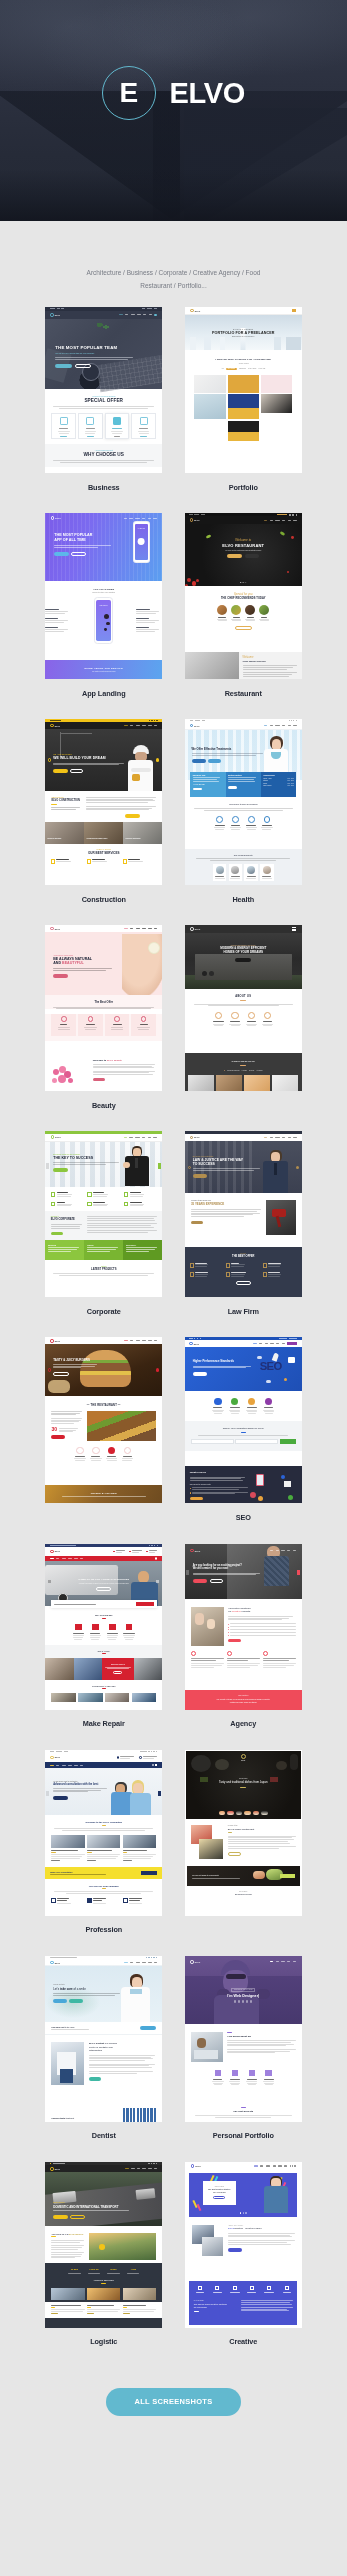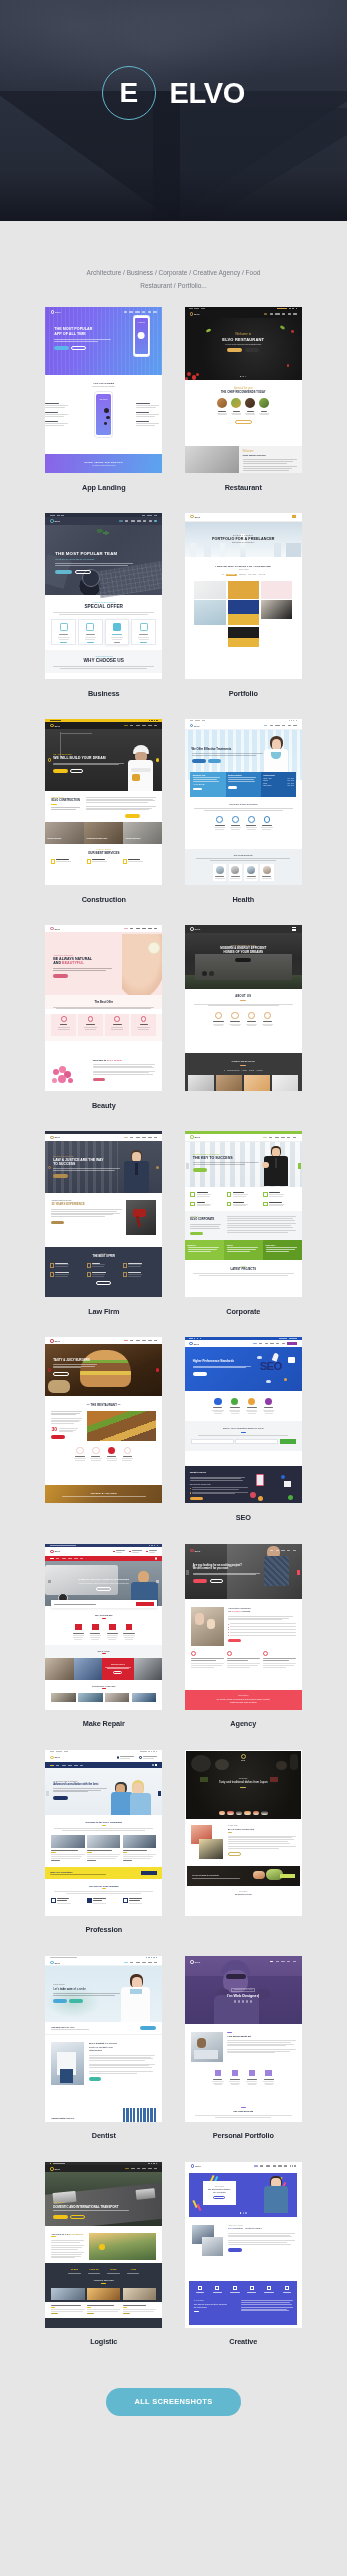--- a/index.html
+++ b/index.html
@@ -296,20 +296,173 @@
     <span>Architecture / Business / Corporate / Creative Agency / Food</span><br>
     <span>Restaurant / Portfolio...</span>
   </div>
 
   <div class="grid">
 
     <div class="row">
 
       <div class="cell">
         <a class="thumb">
+          <div class="mini" style="color:#333">
+            <div class="biz-top" style="display:flex;align-items:center;justify-content:space-between;padding:0 5px;color:#aab">
+              <div style="display:flex;gap:1.7px">
+                  <i style="width:5px;height:0.9px;background:#8a90a0;display:block"></i>
+                  <i style="width:2.8px;height:0.9px;background:#8a90a0;display:block"></i>
+                  <i style="width:2.8px;height:0.9px;background:#8a90a0;display:block"></i>
+                </div>
+              <div style="display:flex;gap:1.7px">
+                  <i style="width:3.4px;height:0.9px;background:#8a90a0;display:block"></i>
+                  <i style="width:5px;height:0.9px;background:#8a90a0;display:block"></i>
+                  <i style="width:3.4px;height:0.9px;background:#8a90a0;display:block"></i>
+                </div>
+            </div>
+            <div class="biz-nav" style="display:flex;align-items:center;justify-content:space-between;padding:0 5px;color:#fff">
+              <div class="brand">
+                  <span class="bc" style="border-color:#62b9cf"></span>
+                  <span class="bt">ELVO</span>
+                </div>
+              <div class="menu" style="align-items:center">
+                  <i class="sm" style="background:#62b9cf"></i>
+                  <i class="sm"></i>
+                  <i></i>
+                  <i class="sm"></i>
+                  <i class="sm"></i>
+                  <i class="sm"></i>
+                  <span style="width:2.8px;height:2.8px;border-radius:50%;background:#62b9cf;display:block"></span>
+                </div>
+            </div>
+            <div class="biz-hero">
+              <div class="biz-note"></div>
+              <div class="biz-kbd"></div>
+              <div class="biz-cup"></div>
+              <div class="biz-leaf" style="background:radial-gradient(ellipse 5px 2.8px at 2.3px 2.8px,#3d6b42 0 70%,transparent 71%),radial-gradient(ellipse 4.5px 2.3px at 9px 5px,#44764a 0 70%,transparent 71%)"></div>
+              <div style="position:absolute;left:10px;top:26px;right:22.5px;color:#fff">
+                <div class="h2title" style="font-size:4.3px;letter-spacing:0.2px">THE MOST POPULAR TEAM</div>
+                <div style="font-size:1.9px;color:#7ecfe2;margin-top:1.7px">We will do every special task for your company</div>
+                <div style="margin-top:3.4px">
+                    <div class="ln" style="width:92%;background:#cfd4dd;opacity:.55"></div>
+                    <div class="ln" style="width:86%;margin-top:1.1px;background:#cfd4dd;opacity:.55"></div>
+                  </div>
+                <div style="margin-top:4px;display:flex;gap:2.8px">
+                  <span class="btnm" style="width:17px;background:#62b9cf"></span>
+                  <span class="btnm" style="width:16px;border:0.5px solid #fff"></span>
+                </div>
+              </div>
+            </div>
+            <div class="biz-white" style="padding-top:6.8px">
+              <div class="cenwrap">
+                <div style="font-size:1.6px;color:#62b9cf">Welcome to The ELVO Business</div>
+                <div style="font-size:4.7px;font-weight:bold;color:#22283a;margin-top:1.1px;letter-spacing:0.1px">SPECIAL OFFER</div>
+                <div style="margin-top:2.8px">
+                    <div class="ln" style="width:100%;opacity:.18"></div>
+                    <div class="ln" style="width:88%;margin:1.1px auto 0;opacity:.18"></div>
+                  </div>
+              </div>
+              <div class="biz-cards" style="margin-top:4.5px">
+                <div class="biz-card">
+                    <div class="biz-ic"></div>
+                    <div class="ln" style="width:9px;margin-top:3.4px;opacity:.5"></div>
+                    <div class="ln" style="width:11.3px;margin-top:1.7px;opacity:.15"></div>
+                    <div class="ln" style="width:10px;margin-top:1.1px;opacity:.15"></div>
+                    <div class="ln" style="width:6.8px;margin-top:2.3px;background:#62b9cf;opacity:.9"></div>
+                  </div>
+                <div class="biz-card">
+                    <div class="biz-ic"></div>
+                    <div class="ln" style="width:9px;margin-top:3.4px;opacity:.5"></div>
+                    <div class="ln" style="width:11.3px;margin-top:1.7px;opacity:.15"></div>
+                    <div class="ln" style="width:10px;margin-top:1.1px;opacity:.15"></div>
+                    <div class="ln" style="width:6.8px;margin-top:2.3px;background:#62b9cf;opacity:.9"></div>
+                  </div>
+                <div class="biz-card on">
+                    <div class="biz-ic fill"></div>
+                    <div class="ln" style="width:10px;margin-top:3.4px;background:#62b9cf;opacity:.9"></div>
+                    <div class="ln" style="width:11.3px;margin-top:1.7px;opacity:.15"></div>
+                    <div class="ln" style="width:10px;margin-top:1.1px;opacity:.15"></div>
+                    <div class="ln" style="width:6.8px;margin-top:2.3px;opacity:.5"></div>
+                  </div>
+                <div class="biz-card">
+                    <div class="biz-ic"></div>
+                    <div class="ln" style="width:9px;margin-top:3.4px;opacity:.5"></div>
+                    <div class="ln" style="width:11.3px;margin-top:1.7px;opacity:.15"></div>
+                    <div class="ln" style="width:10px;margin-top:1.1px;opacity:.15"></div>
+                    <div class="ln" style="width:6.8px;margin-top:2.3px;background:#62b9cf;opacity:.9"></div>
+                  </div>
+              </div>
+            </div>
+            <div style="background:#f5f6f7;padding-top:6.2px;margin-top:5px;height:22.5px">
+              <div class="cenwrap">
+                <div style="font-size:1.6px;color:#62b9cf">Always Choose The Best</div>
+                <div style="font-size:4.7px;font-weight:bold;color:#22283a;margin-top:1.1px">WHY CHOOSE US</div>
+                <div style="margin-top:2.3px">
+                    <div class="ln" style="width:100%;opacity:.18"></div>
+                    <div class="ln" style="width:86%;margin:1.1px auto 0;opacity:.18"></div>
+                  </div>
+              </div>
+            </div>
+          </div>
+        </a>
+        <div class="caption">Business</div>
+      </div>
+
+      <div class="cell">
+        <a class="thumb">
+          <div class="mini" style="color:#333">
+            <div class="pf-nav" style="display:flex;align-items:center;justify-content:space-between;padding:0 5.6px">
+              <div class="brand" style="color:#c99a34">
+                  <span class="bc"></span>
+                  <span class="bt" style="color:#222">ELVO</span>
+                </div>
+              <div style="width:4.5px;height:3.4px;background:#e0a73c"></div>
+            </div>
+            <div class="pf-hero">
+              <div class="pf-tower"></div>
+              <div class="pf-city" style="background:
+                linear-gradient(to right, transparent 0 4%, #ecf2f6 4% 9%, transparent 9% 16%, #e6eef4 16% 22%, transparent 22% 30%, #eef4f8 30% 34%, transparent 34% 76%, #dde7ee 76% 82%, transparent 82% 86%, #cfdbe4 86% 99%, transparent 99%)"></div>
+              <div style="position:absolute;left:0;right:0;top:12.4px;text-align:center;color:#222">
+                <div style="font-size:1.7px;letter-spacing:0.3px;opacity:.7">SIMPLE &amp; MODERN</div>
+                <div style="font-size:3.7px;font-weight:bold;letter-spacing:0.1px;margin-top:1.1px">PORTFOLIO FOR A FREELANCER</div>
+                <div style="font-size:1.5px;margin-top:1.1px;opacity:.7">Basic portfolio for every designer!</div>
+              </div>
+            </div>
+            <div style="text-align:center;padding-top:8px">
+              <div style="font-size:2.4px;font-weight:bold;color:#22283a;letter-spacing:0.1px">I CREATE WITH PASSION FOR YOUR BRAND!</div>
+              <div style="font-size:1.4px;margin-top:1.1px;opacity:.55">- Gerard Williams</div>
+              <div style="margin-top:4px;display:flex;gap:2.3px;justify-content:center;align-items:center;font-size:1.4px">
+                <span style="opacity:.6">ALL</span>
+                <span style="background:#e0a73c;color:#fff;padding:0.8px 1.7px;border-radius:2.3px">BRANDING</span>
+                <span style="opacity:.6">PRINTING</span>
+                  <span style="opacity:.6">PACKAGING</span>
+                  <span style="opacity:.6">PACKAGE</span>
+              </div>
+            </div>
+            <div class="pf-grid" style="margin-top:4.5px">
+              <div class="pf-t" style="background:linear-gradient(135deg,#f2f2f2,#e2e4e6)"></div>
+              <div class="pf-t" style="background:#e0a73c"></div>
+              <div class="pf-t" style="background:#f7e4e7"></div>
+              <div class="pf-t" style="height:25px;background:linear-gradient(160deg,#cfe0e8,#aac4d2)"></div>
+              <div class="pf-t" style="height:25px;background:linear-gradient(180deg,#23418b 0 55%, #e8b53c 55%)"></div>
+              <div class="pf-t" style="height:19px;background:linear-gradient(135deg,#cfc6bb,#1d1d1d)"></div>
+              <div></div>
+              <div class="pf-t" style="height:20px;background:linear-gradient(180deg,#1d1d1d 0 55%, #e8b53c 55%)"></div>
+              <div></div>
+            </div>
+          </div>
+        </a>
+        <div class="caption">Portfolio</div>
+      </div>
+    </div>
+
+    <div class="row">
+
+      <div class="cell">
+        <a class="thumb">
           <div class="mini">
             <div class="app-hero">
               <div style="position:absolute;inset:0;opacity:.18;background:repeating-linear-gradient(90deg, rgba(255,255,255,.5) 0 0.6px, transparent 0.6px 4px)"></div>
               <div style="position:absolute;left:5.6px;top:3.4px;right:5.6px;display:flex;align-items:center;justify-content:space-between;color:#fff">
                 <div class="brand">
                     <span class="bc"></span>
                     <span class="bt">ELVO</span>
                   </div>
                 <div class="menu">
                     <i class="sm"></i>
@@ -503,173 +656,20 @@
           </div>
         </a>
         <div class="caption">Restaurant</div>
       </div>
     </div>
 
     <div class="row">
 
       <div class="cell">
         <a class="thumb">
-          <div class="mini" style="color:#333">
-            <div class="biz-top" style="display:flex;align-items:center;justify-content:space-between;padding:0 5px;color:#aab">
-              <div style="display:flex;gap:1.7px">
-                  <i style="width:5px;height:0.9px;background:#8a90a0;display:block"></i>
-                  <i style="width:2.8px;height:0.9px;background:#8a90a0;display:block"></i>
-                  <i style="width:2.8px;height:0.9px;background:#8a90a0;display:block"></i>
-                </div>
-              <div style="display:flex;gap:1.7px">
-                  <i style="width:3.4px;height:0.9px;background:#8a90a0;display:block"></i>
-                  <i style="width:5px;height:0.9px;background:#8a90a0;display:block"></i>
-                  <i style="width:3.4px;height:0.9px;background:#8a90a0;display:block"></i>
-                </div>
-            </div>
-            <div class="biz-nav" style="display:flex;align-items:center;justify-content:space-between;padding:0 5px;color:#fff">
-              <div class="brand">
-                  <span class="bc" style="border-color:#62b9cf"></span>
-                  <span class="bt">ELVO</span>
-                </div>
-              <div class="menu" style="align-items:center">
-                  <i class="sm" style="background:#62b9cf"></i>
-                  <i class="sm"></i>
-                  <i></i>
-                  <i class="sm"></i>
-                  <i class="sm"></i>
-                  <i class="sm"></i>
-                  <span style="width:2.8px;height:2.8px;border-radius:50%;background:#62b9cf;display:block"></span>
-                </div>
-            </div>
-            <div class="biz-hero">
-              <div class="biz-note"></div>
-              <div class="biz-kbd"></div>
-              <div class="biz-cup"></div>
-              <div class="biz-leaf" style="background:radial-gradient(ellipse 5px 2.8px at 2.3px 2.8px,#3d6b42 0 70%,transparent 71%),radial-gradient(ellipse 4.5px 2.3px at 9px 5px,#44764a 0 70%,transparent 71%)"></div>
-              <div style="position:absolute;left:10px;top:26px;right:22.5px;color:#fff">
-                <div class="h2title" style="font-size:4.3px;letter-spacing:0.2px">THE MOST POPULAR TEAM</div>
-                <div style="font-size:1.9px;color:#7ecfe2;margin-top:1.7px">We will do every special task for your company</div>
-                <div style="margin-top:3.4px">
-                    <div class="ln" style="width:92%;background:#cfd4dd;opacity:.55"></div>
-                    <div class="ln" style="width:86%;margin-top:1.1px;background:#cfd4dd;opacity:.55"></div>
-                  </div>
-                <div style="margin-top:4px;display:flex;gap:2.8px">
-                  <span class="btnm" style="width:17px;background:#62b9cf"></span>
-                  <span class="btnm" style="width:16px;border:0.5px solid #fff"></span>
-                </div>
-              </div>
-            </div>
-            <div class="biz-white" style="padding-top:6.8px">
-              <div class="cenwrap">
-                <div style="font-size:1.6px;color:#62b9cf">Welcome to The ELVO Business</div>
-                <div style="font-size:4.7px;font-weight:bold;color:#22283a;margin-top:1.1px;letter-spacing:0.1px">SPECIAL OFFER</div>
-                <div style="margin-top:2.8px">
-                    <div class="ln" style="width:100%;opacity:.18"></div>
-                    <div class="ln" style="width:88%;margin:1.1px auto 0;opacity:.18"></div>
-                  </div>
-              </div>
-              <div class="biz-cards" style="margin-top:4.5px">
-                <div class="biz-card">
-                    <div class="biz-ic"></div>
-                    <div class="ln" style="width:9px;margin-top:3.4px;opacity:.5"></div>
-                    <div class="ln" style="width:11.3px;margin-top:1.7px;opacity:.15"></div>
-                    <div class="ln" style="width:10px;margin-top:1.1px;opacity:.15"></div>
-                    <div class="ln" style="width:6.8px;margin-top:2.3px;background:#62b9cf;opacity:.9"></div>
-                  </div>
-                <div class="biz-card">
-                    <div class="biz-ic"></div>
-                    <div class="ln" style="width:9px;margin-top:3.4px;opacity:.5"></div>
-                    <div class="ln" style="width:11.3px;margin-top:1.7px;opacity:.15"></div>
-                    <div class="ln" style="width:10px;margin-top:1.1px;opacity:.15"></div>
-                    <div class="ln" style="width:6.8px;margin-top:2.3px;background:#62b9cf;opacity:.9"></div>
-                  </div>
-                <div class="biz-card on">
-                    <div class="biz-ic fill"></div>
-                    <div class="ln" style="width:10px;margin-top:3.4px;background:#62b9cf;opacity:.9"></div>
-                    <div class="ln" style="width:11.3px;margin-top:1.7px;opacity:.15"></div>
-                    <div class="ln" style="width:10px;margin-top:1.1px;opacity:.15"></div>
-                    <div class="ln" style="width:6.8px;margin-top:2.3px;opacity:.5"></div>
-                  </div>
-                <div class="biz-card">
-                    <div class="biz-ic"></div>
-                    <div class="ln" style="width:9px;margin-top:3.4px;opacity:.5"></div>
-                    <div class="ln" style="width:11.3px;margin-top:1.7px;opacity:.15"></div>
-                    <div class="ln" style="width:10px;margin-top:1.1px;opacity:.15"></div>
-                    <div class="ln" style="width:6.8px;margin-top:2.3px;background:#62b9cf;opacity:.9"></div>
-                  </div>
-              </div>
-            </div>
-            <div style="background:#f5f6f7;padding-top:6.2px;margin-top:5px;height:22.5px">
-              <div class="cenwrap">
-                <div style="font-size:1.6px;color:#62b9cf">Always Choose The Best</div>
-                <div style="font-size:4.7px;font-weight:bold;color:#22283a;margin-top:1.1px">WHY CHOOSE US</div>
-                <div style="margin-top:2.3px">
-                    <div class="ln" style="width:100%;opacity:.18"></div>
-                    <div class="ln" style="width:86%;margin:1.1px auto 0;opacity:.18"></div>
-                  </div>
-              </div>
-            </div>
-          </div>
-        </a>
-        <div class="caption">Business</div>
-      </div>
-
-      <div class="cell">
-        <a class="thumb">
-          <div class="mini" style="color:#333">
-            <div class="pf-nav" style="display:flex;align-items:center;justify-content:space-between;padding:0 5.6px">
-              <div class="brand" style="color:#c99a34">
-                  <span class="bc"></span>
-                  <span class="bt" style="color:#222">ELVO</span>
-                </div>
-              <div style="width:4.5px;height:3.4px;background:#e0a73c"></div>
-            </div>
-            <div class="pf-hero">
-              <div class="pf-tower"></div>
-              <div class="pf-city" style="background:
-                linear-gradient(to right, transparent 0 4%, #ecf2f6 4% 9%, transparent 9% 16%, #e6eef4 16% 22%, transparent 22% 30%, #eef4f8 30% 34%, transparent 34% 76%, #dde7ee 76% 82%, transparent 82% 86%, #cfdbe4 86% 99%, transparent 99%)"></div>
-              <div style="position:absolute;left:0;right:0;top:12.4px;text-align:center;color:#222">
-                <div style="font-size:1.7px;letter-spacing:0.3px;opacity:.7">SIMPLE &amp; MODERN</div>
-                <div style="font-size:3.7px;font-weight:bold;letter-spacing:0.1px;margin-top:1.1px">PORTFOLIO FOR A FREELANCER</div>
-                <div style="font-size:1.5px;margin-top:1.1px;opacity:.7">Basic portfolio for every designer!</div>
-              </div>
-            </div>
-            <div style="text-align:center;padding-top:8px">
-              <div style="font-size:2.4px;font-weight:bold;color:#22283a;letter-spacing:0.1px">I CREATE WITH PASSION FOR YOUR BRAND!</div>
-              <div style="font-size:1.4px;margin-top:1.1px;opacity:.55">- Gerard Williams</div>
-              <div style="margin-top:4px;display:flex;gap:2.3px;justify-content:center;align-items:center;font-size:1.4px">
-                <span style="opacity:.6">ALL</span>
-                <span style="background:#e0a73c;color:#fff;padding:0.8px 1.7px;border-radius:2.3px">BRANDING</span>
-                <span style="opacity:.6">PRINTING</span>
-                  <span style="opacity:.6">PACKAGING</span>
-                  <span style="opacity:.6">PACKAGE</span>
-              </div>
-            </div>
-            <div class="pf-grid" style="margin-top:4.5px">
-              <div class="pf-t" style="background:linear-gradient(135deg,#f2f2f2,#e2e4e6)"></div>
-              <div class="pf-t" style="background:#e0a73c"></div>
-              <div class="pf-t" style="background:#f7e4e7"></div>
-              <div class="pf-t" style="height:25px;background:linear-gradient(160deg,#cfe0e8,#aac4d2)"></div>
-              <div class="pf-t" style="height:25px;background:linear-gradient(180deg,#23418b 0 55%, #e8b53c 55%)"></div>
-              <div class="pf-t" style="height:19px;background:linear-gradient(135deg,#cfc6bb,#1d1d1d)"></div>
-              <div></div>
-              <div class="pf-t" style="height:20px;background:linear-gradient(180deg,#1d1d1d 0 55%, #e8b53c 55%)"></div>
-              <div></div>
-            </div>
-          </div>
-        </a>
-        <div class="caption">Portfolio</div>
-      </div>
-    </div>
-
-    <div class="row">
-
-      <div class="cell">
-        <a class="thumb">
           <div class="mini">
             <div class="cn-top" style="display:flex;align-items:center;justify-content:space-between;padding:0 4.5px">
               <i style="width:11.3px;height:0.7px;background:#5a4a08;display:block"></i>
               <div style="display:flex;gap:1.1px">
                   <i style="width:1.4px;height:1.4px;background:#5a4a08;display:block"></i>
                   <i style="width:1.4px;height:1.4px;background:#5a4a08;display:block"></i>
                   <i style="width:1.4px;height:1.4px;background:#5a4a08;display:block"></i>
                   <i style="width:1.4px;height:1.4px;background:#5a4a08;display:block"></i>
                 </div>
             </div>
@@ -1088,20 +1088,172 @@
                 <div style="flex:1;height:16px;background:linear-gradient(135deg,#f0c89a,#d8a060)"></div>
                 <div style="flex:1;height:16px;background:linear-gradient(135deg,#f2f2f2,#d4d4d4)"></div>
               </div>
             </div>
           </div>
         </a>
       </div>
     </div>
 
     <div class="row">
+
+      <div class="cell">
+        <a class="thumb">
+          <div class="mini">
+            <div class="cp-top"></div>
+            <div class="cp-nav" style="display:flex;align-items:center;justify-content:space-between;padding:0 5.6px;color:#333;border-bottom:0.3px solid #eee">
+              <div class="brand" style="color:#8cc63e">
+                  <span class="bc"></span>
+                  <span class="bt" style="color:#222">ELVO</span>
+                </div>
+              <div class="menu">
+                  <i class="sm" style="background:#8cc63e"></i>
+                  <i class="sm"></i>
+                  <i></i>
+                  <i class="sm"></i>
+                  <i class="sm"></i>
+                  <i class="sm"></i>
+                </div>
+            </div>
+            <div class="cp-hero">
+              <div style="position:absolute;inset:0;background:repeating-linear-gradient(90deg, rgba(255,255,255,.6) 0 5px, rgba(210,220,228,.5) 5px 10px)"></div>
+              <div style="position:absolute;right:12.4px;bottom:0;width:26px;height:41px">
+                <span style="position:absolute;left:8px;top:0;width:10px;height:11.3px;border-radius:4.5px;background:#3a2a1e"></span>
+                <span style="position:absolute;left:9px;top:2.3px;width:8px;height:9px;border-radius:3.4px;background:#edc7a6"></span>
+                <span style="position:absolute;left:1.1px;top:10px;width:24px;height:30px;border-radius:2.8px 2.8px 0 0;background:#1c1c1c"></span>
+                <span style="position:absolute;left:11.3px;top:12.4px;width:2.8px;height:10px;background:#333"></span>
+                <span style="position:absolute;left:-1.1px;top:16px;width:6.8px;height:6.8px;border-radius:50%;background:#edc7a6"></span>
+              </div>
+              <div style="position:absolute;left:8px;top:12.4px;right:34px">
+                <div style="font-size:1.6px;color:#8cc63e">Experience is base for Our Profession</div>
+                <div style="font-size:3.6px;font-weight:bold;color:#22283a;margin-top:1.1px">THE KEY TO SUCCESS</div>
+                <div style="margin-top:2.3px">
+                    <div class="ln" style="width:88%;opacity:.2"></div>
+                    <div class="ln" style="width:70%;margin-top:0.8px;opacity:.2"></div>
+                  </div>
+                <div style="margin-top:3.4px"><span class="btnm" style="width:14.6px;background:#8cc63e"></span></div>
+              </div>
+              <span style="position:absolute;left:1.1px;top:21.4px;width:2.8px;height:5.6px;background:rgba(0,0,0,.12)"></span>
+              <span style="position:absolute;right:1.1px;top:21.4px;width:2.8px;height:5.6px;background:#8cc63e"></span>
+            </div>
+            <div style="background:#fff;padding:5.6px 5.6px 0">
+              <div style="display:flex;gap:3.4px">
+                <div style="flex:1;display:flex;gap:1.7px">
+                    <span style="width:4.5px;height:4.5px;border:0.4px solid #8cc63e;flex:none"></span>
+                    <div>
+                      <div class="ln" style="width:11.3px;opacity:.7"></div>
+                      <div class="ln" style="width:14.6px;margin-top:1.1px;opacity:.13"></div>
+                      <div class="ln" style="width:13.5px;margin-top:0.8px;opacity:.13"></div>
+                    </div>
+                  </div>
+                <div style="flex:1;display:flex;gap:1.7px">
+                    <span style="width:4.5px;height:4.5px;border:0.4px solid #8cc63e;flex:none"></span>
+                    <div>
+                      <div class="ln" style="width:10.7px;opacity:.7"></div>
+                      <div class="ln" style="width:14.6px;margin-top:1.1px;opacity:.13"></div>
+                      <div class="ln" style="width:13.5px;margin-top:0.8px;opacity:.13"></div>
+                    </div>
+                  </div>
+                <div style="flex:1;display:flex;gap:1.7px">
+                    <span style="width:4.5px;height:4.5px;border:0.4px solid #8cc63e;flex:none"></span>
+                    <div>
+                      <div class="ln" style="width:10.7px;opacity:.7"></div>
+                      <div class="ln" style="width:14.6px;margin-top:1.1px;opacity:.13"></div>
+                      <div class="ln" style="width:13.5px;margin-top:0.8px;opacity:.13"></div>
+                    </div>
+                  </div>
+              </div>
+              <div style="display:flex;gap:3.4px;margin-top:5px">
+                <div style="flex:1;display:flex;gap:1.7px">
+                    <span style="width:4.5px;height:4.5px;border:0.4px solid #8cc63e;flex:none"></span>
+                    <div>
+                      <div class="ln" style="width:8px;opacity:.7"></div>
+                      <div class="ln" style="width:14.6px;margin-top:1.1px;opacity:.13"></div>
+                      <div class="ln" style="width:13.5px;margin-top:0.8px;opacity:.13"></div>
+                    </div>
+                  </div>
+                <div style="flex:1;display:flex;gap:1.7px">
+                    <span style="width:4.5px;height:4.5px;border:0.4px solid #8cc63e;flex:none"></span>
+                    <div>
+                      <div class="ln" style="width:11.3px;opacity:.7"></div>
+                      <div class="ln" style="width:14.6px;margin-top:1.1px;opacity:.13"></div>
+                      <div class="ln" style="width:13.5px;margin-top:0.8px;opacity:.13"></div>
+                    </div>
+                  </div>
+                <div style="flex:1;display:flex;gap:1.7px">
+                    <span style="width:4.5px;height:4.5px;border:0.4px solid #8cc63e;flex:none"></span>
+                    <div>
+                      <div class="ln" style="width:12.4px;opacity:.7"></div>
+                      <div class="ln" style="width:14.6px;margin-top:1.1px;opacity:.13"></div>
+                      <div class="ln" style="width:13.5px;margin-top:0.8px;opacity:.13"></div>
+                    </div>
+                  </div>
+              </div>
+            </div>
+            <div style="background:#f4f5f6;margin-top:5px;display:flex;gap:4.5px;padding:5px 5.6px">
+              <div style="width:32px">
+                <div style="font-size:1.5px;color:#8cc63e">Welcome to</div>
+                <div style="font-size:2.6px;font-weight:bold;color:#22283a;margin-top:1.1px">ELVO CORPORATE</div>
+                <div style="margin-top:2.8px">
+                    <div class="ln" style="width:96%;opacity:.16"></div>
+                    <div class="ln" style="width:90%;margin-top:0.8px;opacity:.16"></div>
+                    <div class="ln" style="width:92%;margin-top:0.8px;opacity:.16"></div>
+                  </div>
+                <div style="margin-top:3.4px"><span class="btnm" style="width:12.4px;background:#8cc63e;height:3.4px"></span></div>
+              </div>
+              <div style="flex:1">
+                <div class="ln" style="width:100%;opacity:.14"></div>
+                  <div class="ln" style="width:96%;margin-top:0.8px;opacity:.14"></div>
+                  <div class="ln" style="width:98%;margin-top:0.8px;opacity:.14"></div>
+                <div style="margin-top:2.8px">
+                    <div class="ln" style="width:100%;opacity:.14"></div>
+                    <div class="ln" style="width:92%;margin-top:0.8px;opacity:.14"></div>
+                    <div class="ln" style="width:96%;margin-top:0.8px;opacity:.14"></div>
+                  </div>
+                <div style="margin-top:2.8px">
+                    <div class="ln" style="width:100%;opacity:.14"></div>
+                    <div class="ln" style="width:88%;margin-top:0.8px;opacity:.14"></div>
+                  </div>
+              </div>
+            </div>
+            <div class="cp-bands">
+              <div class="cp-b1" style="padding:3.4px 2.8px;color:#fff">
+                  <div style="font-size:1.9px;font-weight:bold">MISSION</div>
+                  <div class="ln" style="width:94%;margin-top:1.7px;background:#fff;opacity:.6"></div>
+                  <div class="ln" style="width:88%;margin-top:0.8px;background:#fff;opacity:.6"></div>
+                  <div class="ln" style="width:70%;margin-top:0.8px;background:#fff;opacity:.6"></div>
+                </div>
+              <div class="cp-b2" style="padding:3.4px 2.8px;color:#fff">
+                  <div style="font-size:1.9px;font-weight:bold">VISION</div>
+                  <div class="ln" style="width:94%;margin-top:1.7px;background:#fff;opacity:.6"></div>
+                  <div class="ln" style="width:88%;margin-top:0.8px;background:#fff;opacity:.6"></div>
+                  <div class="ln" style="width:70%;margin-top:0.8px;background:#fff;opacity:.6"></div>
+                </div>
+              <div class="cp-b3" style="padding:3.4px 2.8px;color:#fff">
+                  <div style="font-size:1.9px;font-weight:bold">STRATEGY</div>
+                  <div class="ln" style="width:94%;margin-top:1.7px;background:#fff;opacity:.6"></div>
+                  <div class="ln" style="width:88%;margin-top:0.8px;background:#fff;opacity:.6"></div>
+                  <div class="ln" style="width:70%;margin-top:0.8px;background:#fff;opacity:.6"></div>
+                </div>
+            </div>
+            <div style="background:#fff;text-align:center;padding-top:5.6px">
+              <div style="font-size:1.5px;color:#8cc63e">Portfolio</div>
+              <div style="font-size:2.7px;font-weight:bold;color:#22283a;margin-top:1.1px">LATEST PROJECTS</div>
+              <div style="margin-top:2.3px;padding:0 8px">
+                  <div class="ln" style="width:100%;opacity:.14"></div>
+                  <div class="ln" style="width:88%;margin:0.8px auto 0;opacity:.14"></div>
+                </div>
+            </div>
+          </div>
+        </a>
+        <div class="caption">Corporate</div>
+      </div>
 
       <div class="cell">
         <a class="thumb">
           <div class="mini">
             <div style="height:2.3px;background:#2c3242"></div>
             <div class="lw-nav" style="display:flex;align-items:center;justify-content:space-between;padding:0 5px;color:#333">
               <div class="brand" style="color:#b08d4e">
                   <span class="bc"></span>
                   <span class="bt" style="color:#222">ELVO</span>
                 </div>
@@ -1205,172 +1357,20 @@
                       <div class="ln" style="width:13.5px;margin-top:1.1px;background:#fff;opacity:.2"></div>
                       <div class="ln" style="width:12.4px;margin-top:0.8px;background:#fff;opacity:.2"></div>
                     </div>
                   </div>
               </div>
               <div style="margin-top:4px"><span class="btnm" style="width:14.6px;height:4px;border:0.5px solid #fff;display:inline-block"></span></div>
             </div>
           </div>
         </a>
         <div class="caption">Law Firm</div>
-      </div>
-
-      <div class="cell">
-        <a class="thumb">
-          <div class="mini">
-            <div class="cp-top"></div>
-            <div class="cp-nav" style="display:flex;align-items:center;justify-content:space-between;padding:0 5.6px;color:#333;border-bottom:0.3px solid #eee">
-              <div class="brand" style="color:#8cc63e">
-                  <span class="bc"></span>
-                  <span class="bt" style="color:#222">ELVO</span>
-                </div>
-              <div class="menu">
-                  <i class="sm" style="background:#8cc63e"></i>
-                  <i class="sm"></i>
-                  <i></i>
-                  <i class="sm"></i>
-                  <i class="sm"></i>
-                  <i class="sm"></i>
-                </div>
-            </div>
-            <div class="cp-hero">
-              <div style="position:absolute;inset:0;background:repeating-linear-gradient(90deg, rgba(255,255,255,.6) 0 5px, rgba(210,220,228,.5) 5px 10px)"></div>
-              <div style="position:absolute;right:12.4px;bottom:0;width:26px;height:41px">
-                <span style="position:absolute;left:8px;top:0;width:10px;height:11.3px;border-radius:4.5px;background:#3a2a1e"></span>
-                <span style="position:absolute;left:9px;top:2.3px;width:8px;height:9px;border-radius:3.4px;background:#edc7a6"></span>
-                <span style="position:absolute;left:1.1px;top:10px;width:24px;height:30px;border-radius:2.8px 2.8px 0 0;background:#1c1c1c"></span>
-                <span style="position:absolute;left:11.3px;top:12.4px;width:2.8px;height:10px;background:#333"></span>
-                <span style="position:absolute;left:-1.1px;top:16px;width:6.8px;height:6.8px;border-radius:50%;background:#edc7a6"></span>
-              </div>
-              <div style="position:absolute;left:8px;top:12.4px;right:34px">
-                <div style="font-size:1.6px;color:#8cc63e">Experience is base for Our Profession</div>
-                <div style="font-size:3.6px;font-weight:bold;color:#22283a;margin-top:1.1px">THE KEY TO SUCCESS</div>
-                <div style="margin-top:2.3px">
-                    <div class="ln" style="width:88%;opacity:.2"></div>
-                    <div class="ln" style="width:70%;margin-top:0.8px;opacity:.2"></div>
-                  </div>
-                <div style="margin-top:3.4px"><span class="btnm" style="width:14.6px;background:#8cc63e"></span></div>
-              </div>
-              <span style="position:absolute;left:1.1px;top:21.4px;width:2.8px;height:5.6px;background:rgba(0,0,0,.12)"></span>
-              <span style="position:absolute;right:1.1px;top:21.4px;width:2.8px;height:5.6px;background:#8cc63e"></span>
-            </div>
-            <div style="background:#fff;padding:5.6px 5.6px 0">
-              <div style="display:flex;gap:3.4px">
-                <div style="flex:1;display:flex;gap:1.7px">
-                    <span style="width:4.5px;height:4.5px;border:0.4px solid #8cc63e;flex:none"></span>
-                    <div>
-                      <div class="ln" style="width:11.3px;opacity:.7"></div>
-                      <div class="ln" style="width:14.6px;margin-top:1.1px;opacity:.13"></div>
-                      <div class="ln" style="width:13.5px;margin-top:0.8px;opacity:.13"></div>
-                    </div>
-                  </div>
-                <div style="flex:1;display:flex;gap:1.7px">
-                    <span style="width:4.5px;height:4.5px;border:0.4px solid #8cc63e;flex:none"></span>
-                    <div>
-                      <div class="ln" style="width:10.7px;opacity:.7"></div>
-                      <div class="ln" style="width:14.6px;margin-top:1.1px;opacity:.13"></div>
-                      <div class="ln" style="width:13.5px;margin-top:0.8px;opacity:.13"></div>
-                    </div>
-                  </div>
-                <div style="flex:1;display:flex;gap:1.7px">
-                    <span style="width:4.5px;height:4.5px;border:0.4px solid #8cc63e;flex:none"></span>
-                    <div>
-                      <div class="ln" style="width:10.7px;opacity:.7"></div>
-                      <div class="ln" style="width:14.6px;margin-top:1.1px;opacity:.13"></div>
-                      <div class="ln" style="width:13.5px;margin-top:0.8px;opacity:.13"></div>
-                    </div>
-                  </div>
-              </div>
-              <div style="display:flex;gap:3.4px;margin-top:5px">
-                <div style="flex:1;display:flex;gap:1.7px">
-                    <span style="width:4.5px;height:4.5px;border:0.4px solid #8cc63e;flex:none"></span>
-                    <div>
-                      <div class="ln" style="width:8px;opacity:.7"></div>
-                      <div class="ln" style="width:14.6px;margin-top:1.1px;opacity:.13"></div>
-                      <div class="ln" style="width:13.5px;margin-top:0.8px;opacity:.13"></div>
-                    </div>
-                  </div>
-                <div style="flex:1;display:flex;gap:1.7px">
-                    <span style="width:4.5px;height:4.5px;border:0.4px solid #8cc63e;flex:none"></span>
-                    <div>
-                      <div class="ln" style="width:11.3px;opacity:.7"></div>
-                      <div class="ln" style="width:14.6px;margin-top:1.1px;opacity:.13"></div>
-                      <div class="ln" style="width:13.5px;margin-top:0.8px;opacity:.13"></div>
-                    </div>
-                  </div>
-                <div style="flex:1;display:flex;gap:1.7px">
-                    <span style="width:4.5px;height:4.5px;border:0.4px solid #8cc63e;flex:none"></span>
-                    <div>
-                      <div class="ln" style="width:12.4px;opacity:.7"></div>
-                      <div class="ln" style="width:14.6px;margin-top:1.1px;opacity:.13"></div>
-                      <div class="ln" style="width:13.5px;margin-top:0.8px;opacity:.13"></div>
-                    </div>
-                  </div>
-              </div>
-            </div>
-            <div style="background:#f4f5f6;margin-top:5px;display:flex;gap:4.5px;padding:5px 5.6px">
-              <div style="width:32px">
-                <div style="font-size:1.5px;color:#8cc63e">Welcome to</div>
-                <div style="font-size:2.6px;font-weight:bold;color:#22283a;margin-top:1.1px">ELVO CORPORATE</div>
-                <div style="margin-top:2.8px">
-                    <div class="ln" style="width:96%;opacity:.16"></div>
-                    <div class="ln" style="width:90%;margin-top:0.8px;opacity:.16"></div>
-                    <div class="ln" style="width:92%;margin-top:0.8px;opacity:.16"></div>
-                  </div>
-                <div style="margin-top:3.4px"><span class="btnm" style="width:12.4px;background:#8cc63e;height:3.4px"></span></div>
-              </div>
-              <div style="flex:1">
-                <div class="ln" style="width:100%;opacity:.14"></div>
-                  <div class="ln" style="width:96%;margin-top:0.8px;opacity:.14"></div>
-                  <div class="ln" style="width:98%;margin-top:0.8px;opacity:.14"></div>
-                <div style="margin-top:2.8px">
-                    <div class="ln" style="width:100%;opacity:.14"></div>
-                    <div class="ln" style="width:92%;margin-top:0.8px;opacity:.14"></div>
-                    <div class="ln" style="width:96%;margin-top:0.8px;opacity:.14"></div>
-                  </div>
-                <div style="margin-top:2.8px">
-                    <div class="ln" style="width:100%;opacity:.14"></div>
-                    <div class="ln" style="width:88%;margin-top:0.8px;opacity:.14"></div>
-                  </div>
-              </div>
-            </div>
-            <div class="cp-bands">
-              <div class="cp-b1" style="padding:3.4px 2.8px;color:#fff">
-                  <div style="font-size:1.9px;font-weight:bold">MISSION</div>
-                  <div class="ln" style="width:94%;margin-top:1.7px;background:#fff;opacity:.6"></div>
-                  <div class="ln" style="width:88%;margin-top:0.8px;background:#fff;opacity:.6"></div>
-                  <div class="ln" style="width:70%;margin-top:0.8px;background:#fff;opacity:.6"></div>
-                </div>
-              <div class="cp-b2" style="padding:3.4px 2.8px;color:#fff">
-                  <div style="font-size:1.9px;font-weight:bold">VISION</div>
-                  <div class="ln" style="width:94%;margin-top:1.7px;background:#fff;opacity:.6"></div>
-                  <div class="ln" style="width:88%;margin-top:0.8px;background:#fff;opacity:.6"></div>
-                  <div class="ln" style="width:70%;margin-top:0.8px;background:#fff;opacity:.6"></div>
-                </div>
-              <div class="cp-b3" style="padding:3.4px 2.8px;color:#fff">
-                  <div style="font-size:1.9px;font-weight:bold">STRATEGY</div>
-                  <div class="ln" style="width:94%;margin-top:1.7px;background:#fff;opacity:.6"></div>
-                  <div class="ln" style="width:88%;margin-top:0.8px;background:#fff;opacity:.6"></div>
-                  <div class="ln" style="width:70%;margin-top:0.8px;background:#fff;opacity:.6"></div>
-                </div>
-            </div>
-            <div style="background:#fff;text-align:center;padding-top:5.6px">
-              <div style="font-size:1.5px;color:#8cc63e">Portfolio</div>
-              <div style="font-size:2.7px;font-weight:bold;color:#22283a;margin-top:1.1px">LATEST PROJECTS</div>
-              <div style="margin-top:2.3px;padding:0 8px">
-                  <div class="ln" style="width:100%;opacity:.14"></div>
-                  <div class="ln" style="width:88%;margin:0.8px auto 0;opacity:.14"></div>
-                </div>
-            </div>
-          </div>
-        </a>
-        <div class="caption">Corporate</div>
       </div>
     </div>
 
     <div class="row">
 
       <div class="cell">
         <a class="thumb">
           <div class="mini">
             <div class="rb-nav" style="display:flex;align-items:center;justify-content:space-between;padding:0 5px;color:#333">
               <div class="brand" style="color:#d5202f">

